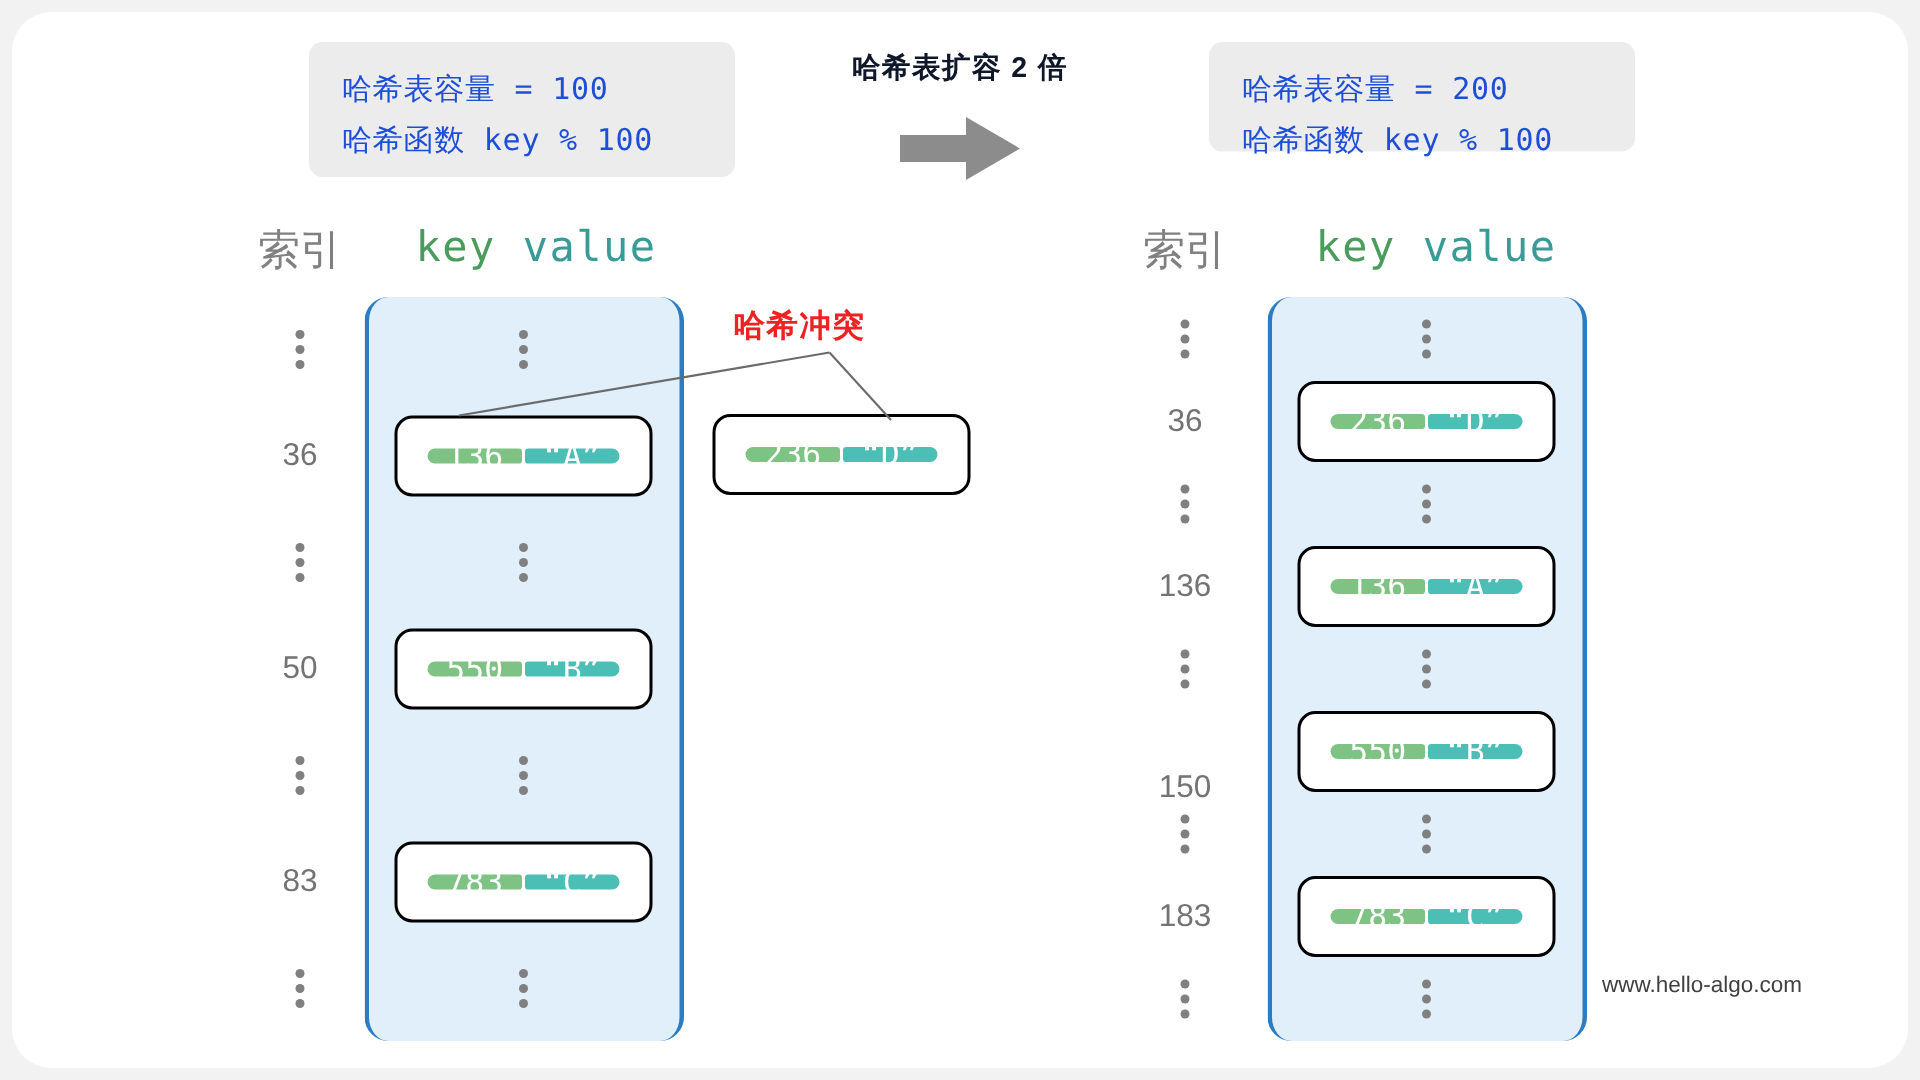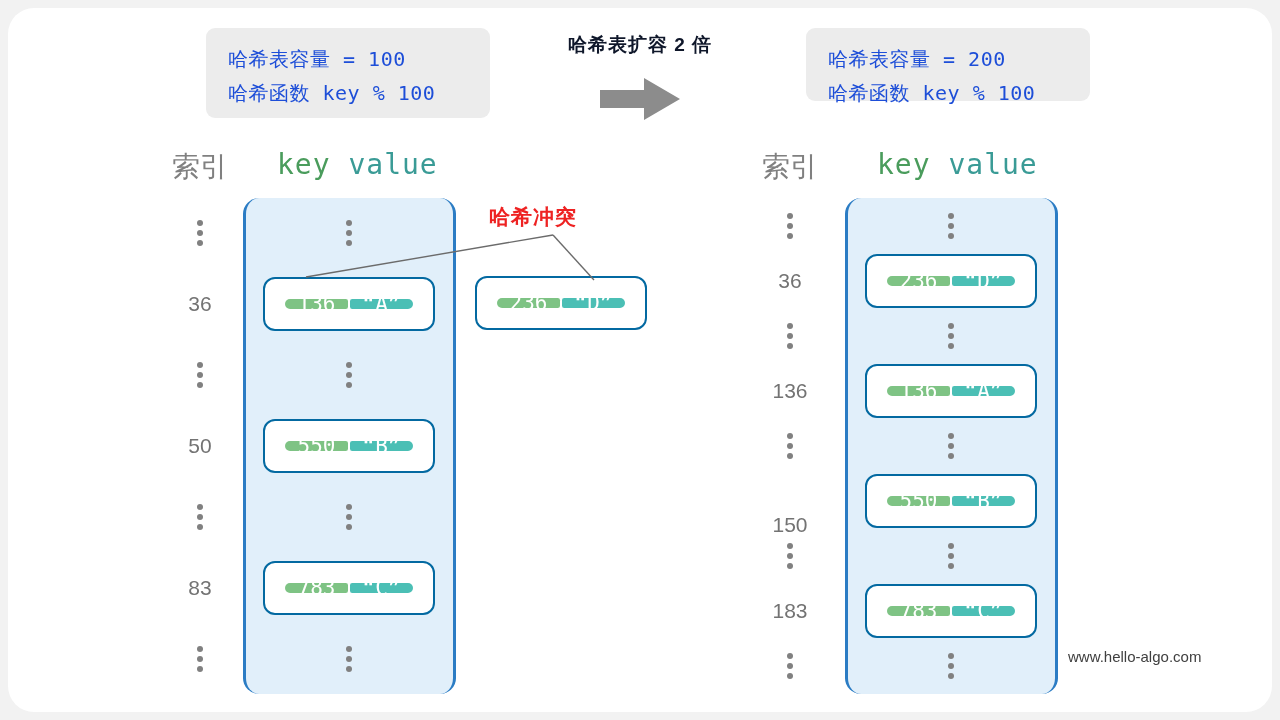--- a/index.html
+++ b/index.html
@@ -134,21 +134,21 @@
     margin-bottom: 4px;
   }
   .vdots i:last-child { margin-bottom: 0; }
 
   
   .pair {
     position: absolute;
     display: flex;
     width: 172px;
     height: 54px;
-    border: 2px solid #0369a1;
+    border: 2px solid #000000;
     border-radius: 12px;
     background: #ffffff;
     box-sizing: border-box;
     padding: 20px;
     transform: translateY(-50%);
   }
   .pair .cell {
     flex: 1 1 50%;
     display: flex;
     align-items: center;

